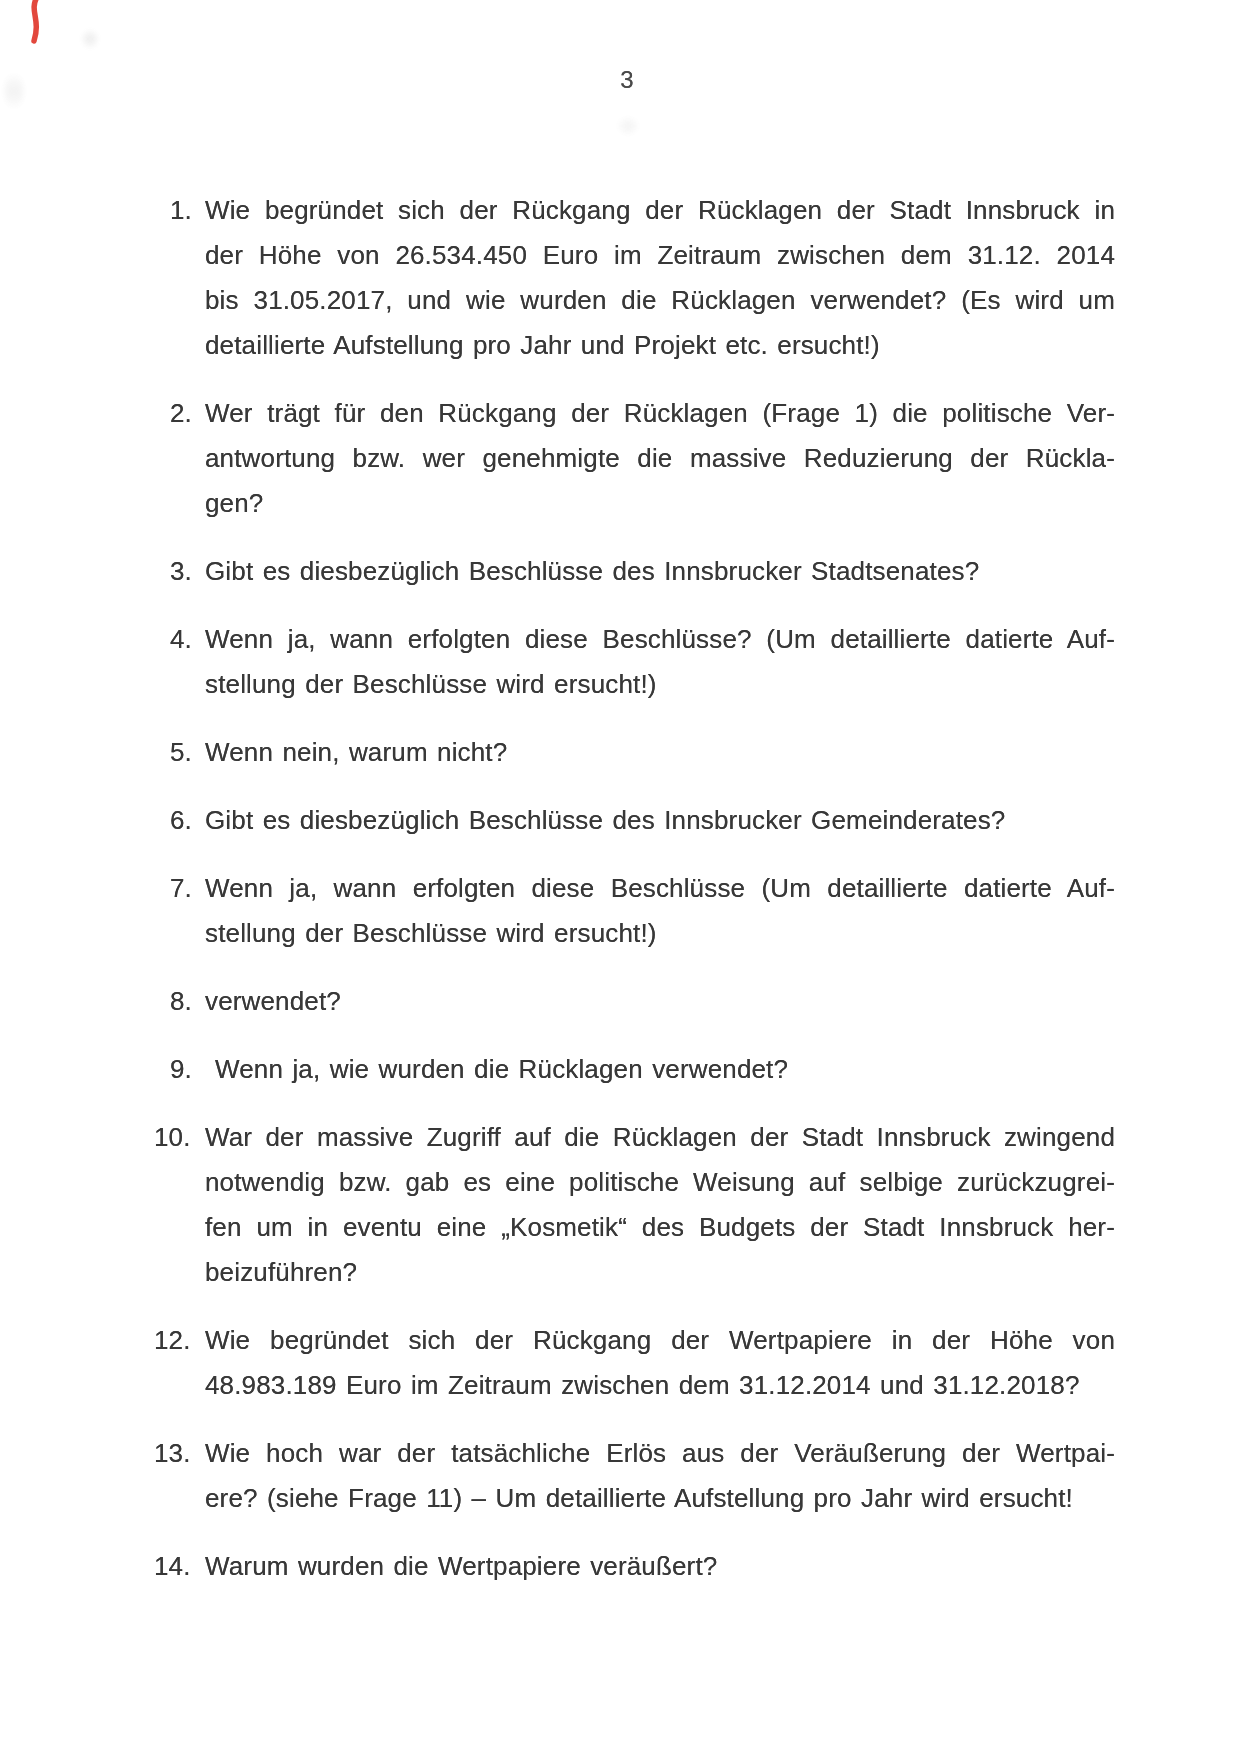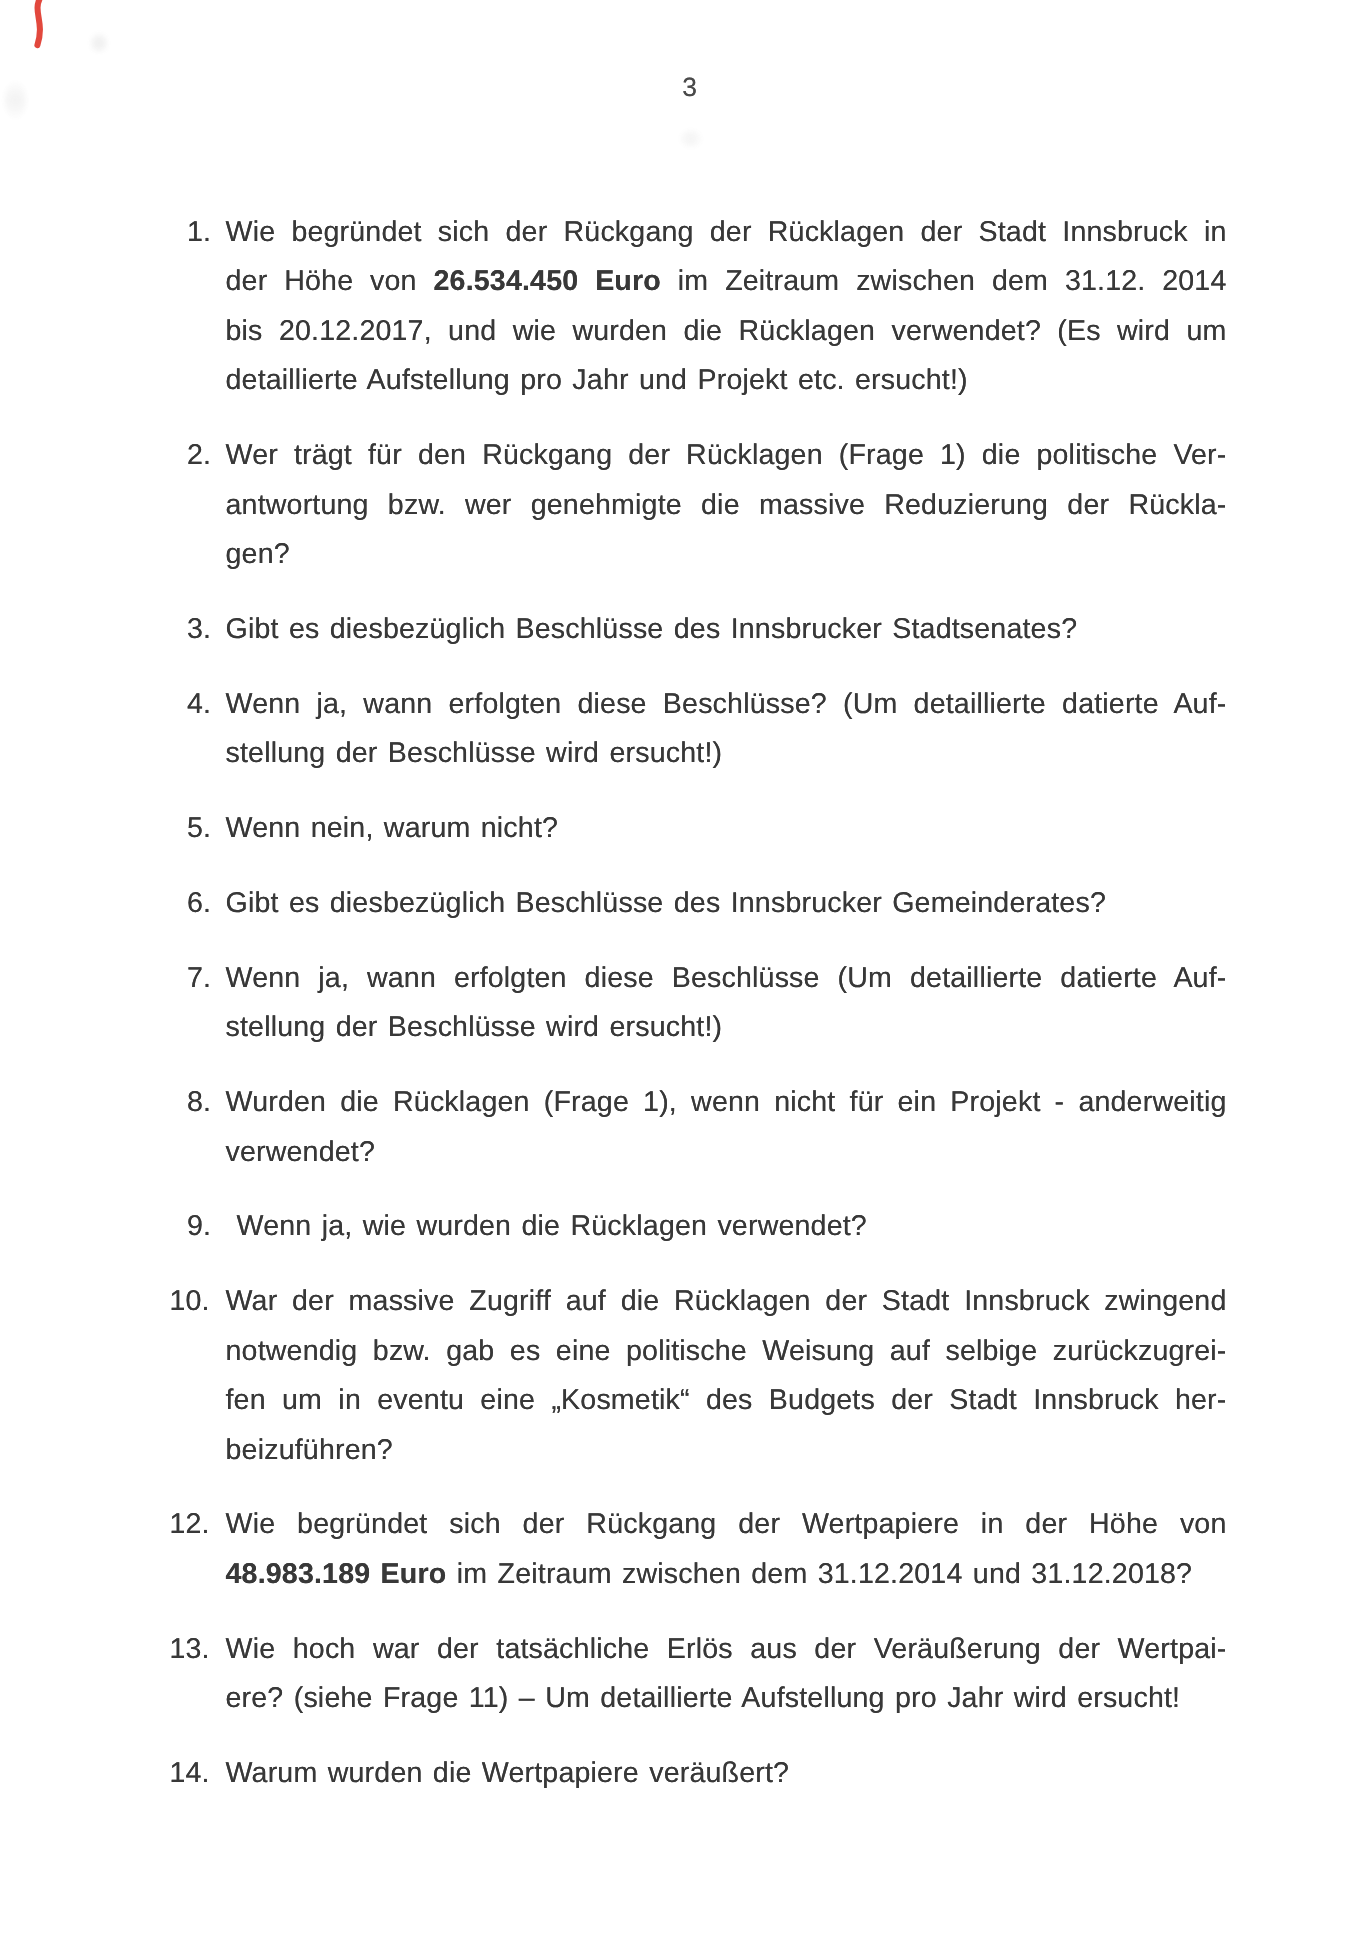--- a/index.html
+++ b/index.html
@@ -45,21 +45,21 @@
   .q-line{
     white-space:nowrap;
     height:35px;
     margin-top:10px;
   }
   .q-line.spread{
     white-space:normal;
     text-align:justify;
     text-align-last:justify;
   }
-  .b{font-weight:bold;}
+  .b{font-weight:normal;}
   
   .red-mark{position:absolute;left:24px;top:-6px;pointer-events:none;}
   .smudge{
     position:absolute;border-radius:50%;
     background:radial-gradient(circle,rgba(120,120,120,.22),rgba(120,120,120,0));
     filter:blur(2px);
   }
   .smudge.s1{left:82px;top:30px;width:16px;height:18px;opacity:.6;}
   .smudge.s2{left:4px;top:74px;width:20px;height:34px;opacity:.45;}
   .smudge.s3{left:618px;top:118px;width:20px;height:16px;opacity:.4;}
@@ -78,21 +78,21 @@
   <div class="smudge s3"></div>
 
   <div class="page-number">3</div>
 
   <div class="questions">
       <div class="q-item">
         <span class="q-num">1.</span>
         <div class="q-content">
           <div class="q-line spread"><span>Wie begründet sich der Rückgang der Rücklagen der Stadt Innsbruck in</span></div>
           <div class="q-line spread"><span>der Höhe von </span><span class="b">26.534.450 Euro</span><span> im Zeitraum zwischen dem 31.12. 2014</span></div>
-          <div class="q-line spread"><span>bis 20.12.2017, und wie wurden die Rücklagen verwendet? (Es wird um</span></div>
+          <div class="q-line spread"><span>bis 31.05.2017, und wie wurden die Rücklagen verwendet? (Es wird um</span></div>
           <div class="q-line"><span>detaillierte Aufstellung pro Jahr und Projekt etc. ersucht!)</span></div>
         </div>
       </div>
       <div class="q-item">
         <span class="q-num">2.</span>
         <div class="q-content">
           <div class="q-line spread"><span>Wer trägt für den Rückgang der Rücklagen (Frage 1) die politische Ver-</span></div>
           <div class="q-line spread"><span>antwortung bzw. wer genehmigte die massive Reduzierung der Rückla-</span></div>
           <div class="q-line"><span>gen?</span></div>
         </div>
@@ -125,21 +125,20 @@
       <div class="q-item">
         <span class="q-num">7.</span>
         <div class="q-content">
           <div class="q-line spread"><span>Wenn ja, wann erfolgten diese Beschlüsse (Um detaillierte datierte Auf-</span></div>
           <div class="q-line"><span>stellung der Beschlüsse wird ersucht!)</span></div>
         </div>
       </div>
       <div class="q-item">
         <span class="q-num">8.</span>
         <div class="q-content">
-          <div class="q-line spread"><span>Wurden die Rücklagen (Frage 1), wenn nicht für ein Projekt - anderweitig</span></div>
           <div class="q-line"><span>verwendet?</span></div>
         </div>
       </div>
       <div class="q-item numwide">
         <span class="q-num">9.</span>
         <div class="q-content">
           <div class="q-line"><span>Wenn ja, wie wurden die Rücklagen verwendet?</span></div>
         </div>
       </div>
       <div class="q-item double">

